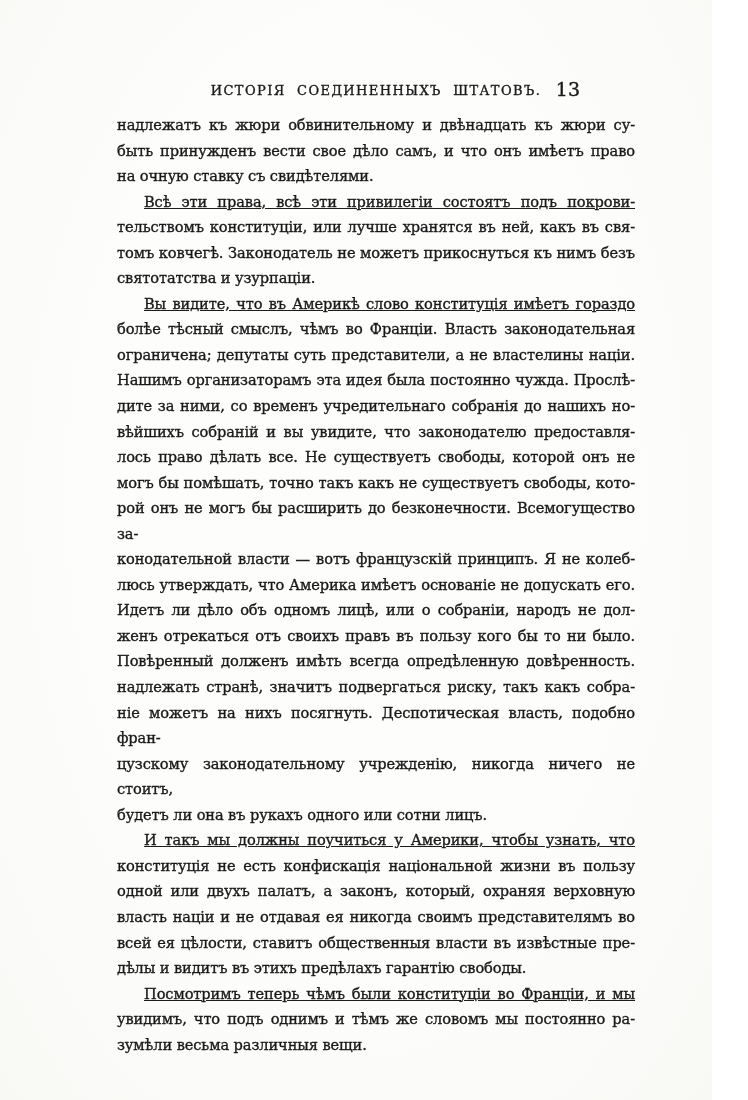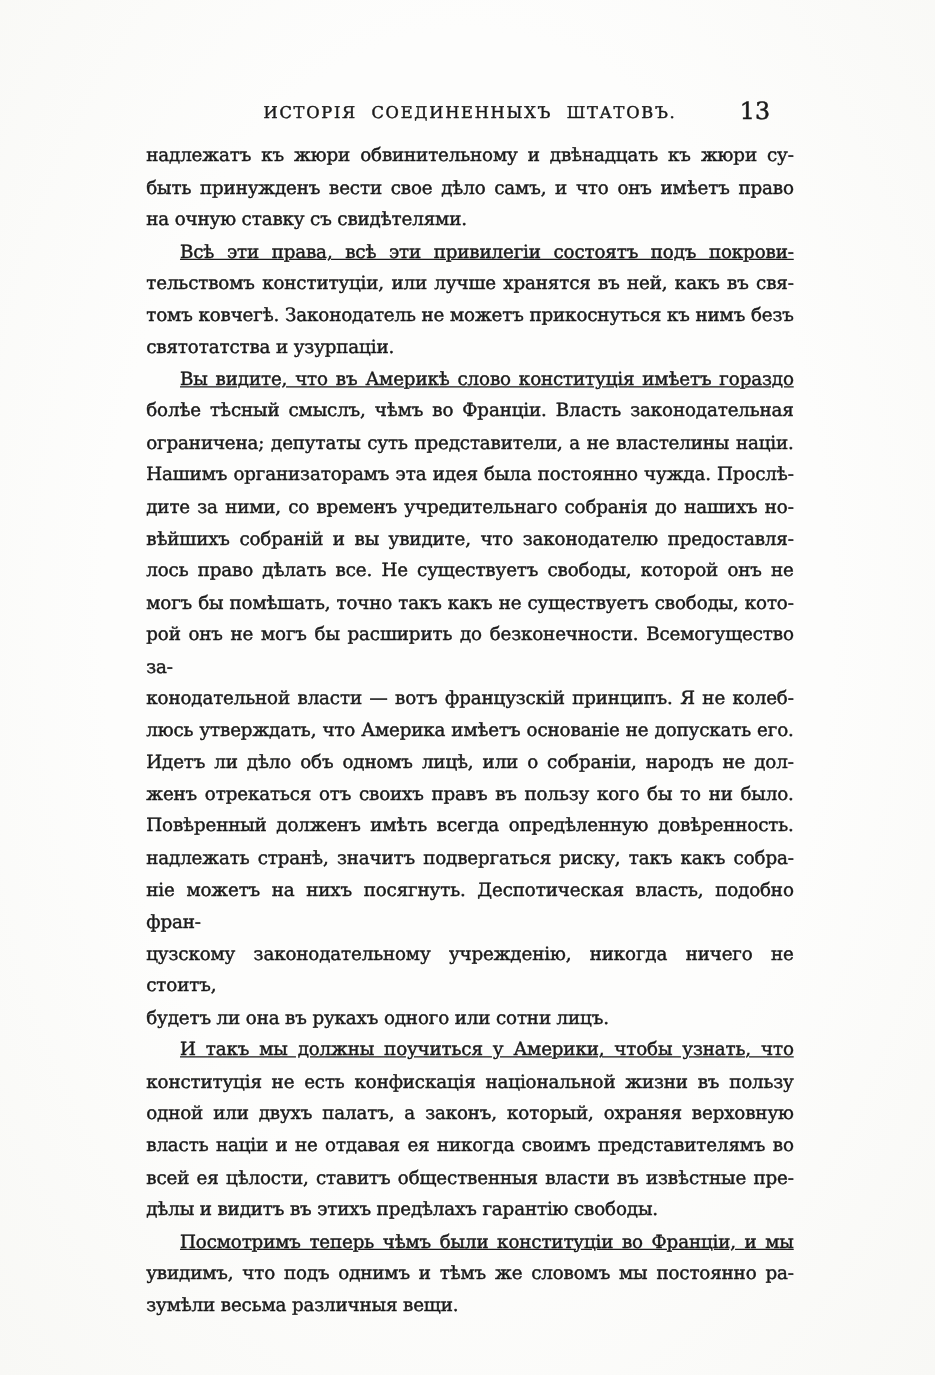--- a/index.html
+++ b/index.html
@@ -4,21 +4,20 @@
 <style>
   html, body { margin: 0; padding: 0; }
   .page {
     position: relative;
     width: 712px;
     height: 1100px;
     background: radial-gradient(ellipse at 50% 45%, #fdfdfc 55%, #f8f8f5 100%);
     font-family: "DejaVu Serif", "Liberation Serif", serif;
     color: #191919;
     overflow: hidden;
-    padding-left: 36px;
   }
   .running-head {
     position: absolute;
     top: 83px;
     left: 117px;
     width: 518px;
     text-align: center;
     font-size: 13px;
     letter-spacing: 1.4px;
     word-spacing: 6px;

